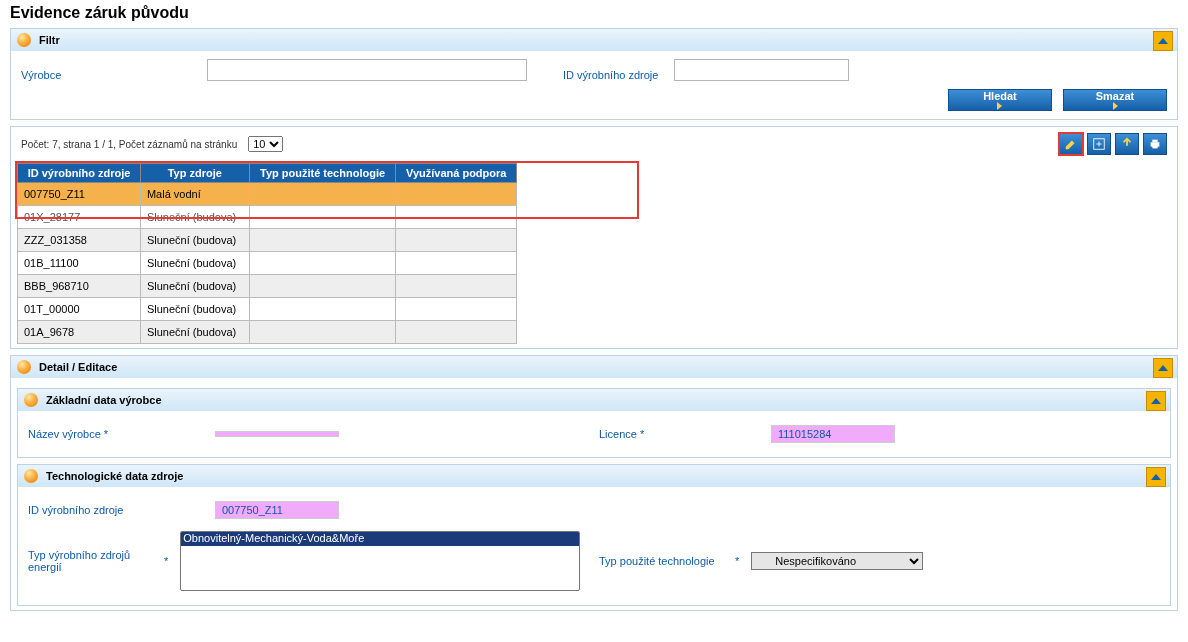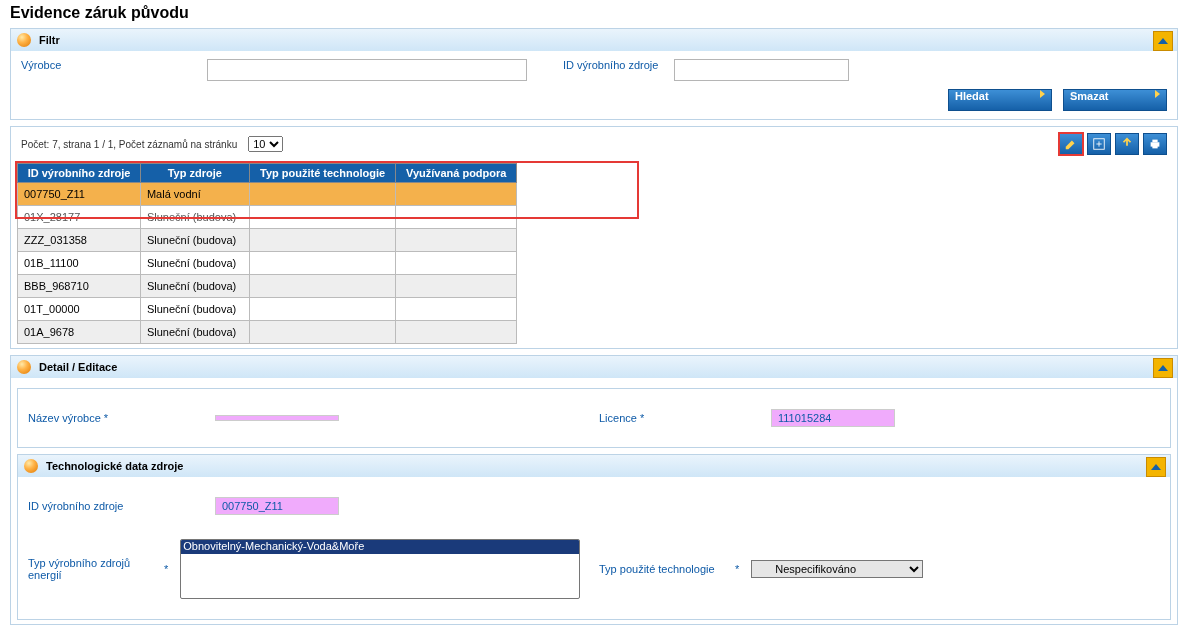--- a/index.html
+++ b/index.html
@@ -4,45 +4,45 @@
 <style>
   html,body{margin:0;padding:0;font-family:Verdana,Arial,sans-serif;font-size:11px;color:#000;background:#fff;}
   .page{width:1188px;padding:0 10px 20px 10px;box-sizing:border-box;}
   h2.page-title{font-size:16px;font-weight:bold;margin:4px 0 6px 0;}
   .panel{border:1px solid #bcd3e6;margin-bottom:6px;}
   .panel-header{background:linear-gradient(#eaf4fc,#cfe6f7);height:22px;display:flex;align-items:center;padding:0 6px;font-weight:bold;position:relative;}
   .panel-header .ball{width:14px;height:14px;border-radius:50%;background:radial-gradient(circle at 35% 30%, #ffe9a8 0%, #ffb347 40%, #e07800 100%);margin-right:8px;flex:none;}
   .collapse{width:18px;height:18px;background:#f4b400;border:1px solid #c98b00;display:flex;align-items:center;justify-content:center;position:absolute;right:4px;top:2px;cursor:pointer;}
   .collapse svg{width:10px;height:10px;}
   .panel-body{padding:8px 10px;}
-  .filter-row{display:flex;align-items:flex-start;gap:16px;}
+  .filter-row{display:flex;align-items:flex-end;gap:16px;}
   .filter-label{color:#0e5aa7;width:170px;}
   .filter-input{width:310px;height:18px;border:1px solid #b5b5b5;padding:1px 4px;}
   .filter-input.short{width:165px;}
   .btn-row{text-align:right;margin-top:8px;}
-  .btn{display:inline-flex;align-items:flex-start;justify-content:space-between;width:90px;height:20px;background:linear-gradient(#3d8fd6,#1560a8);color:#fff;font-weight:bold;border:1px solid #0e4f8e;padding:0 6px;margin-left:8px;cursor:pointer;font-size:11px;}
+  .btn{display:inline-flex;align-items:center;justify-content:space-between;width:90px;height:20px;background:linear-gradient(#3d8fd6,#1560a8);color:#fff;font-weight:bold;border:1px solid #0e4f8e;padding:0 6px;margin-left:8px;cursor:pointer;font-size:11px;flex-direction:column;}
   .btn .tri{width:0;height:0;border-top:4px solid transparent;border-bottom:4px solid transparent;border-left:5px solid #ffd24d;}
   .pager-row{display:flex;align-items:center;justify-content:space-between;font-size:10px;color:#333;padding:2px 4px;}
   .pager-left{display:flex;align-items:center;gap:11px;}
   select.pagesize{font-size:11px;}
   .icon-btns{display:flex;gap:4px;}
   .icon-btn{width:22px;height:20px;background:linear-gradient(#3d8fd6,#1560a8);border:1px solid #0e4f8e;display:flex;align-items:center;justify-content:center;color:#fff;cursor:pointer;}
   .icon-btn svg{width:14px;height:14px;}
   .icon-btn.highlight{outline:2px solid #e53935;outline-offset:-1px;}
   .data-wrap{position:relative;margin-top:6px;}
   .red-box{position:absolute;top:-2px;left:-2px;width:620px;height:54px;border:2px solid #e53935;pointer-events:none;}
   table.data{border-collapse:collapse;width:500px;}
   table.data th{background:#1560a8;color:#fff;font-weight:bold;text-align:center;padding:3px 6px;border:1px solid #888;font-size:11px;}
   table.data td{border:1px solid #bbb;padding:3px 6px;height:16px;}
   tr.sel td{background:#f4b14c;}
   tr.alt td{background:#eee;}
   tr.strike td{text-decoration:line-through;color:#555;}
   
   .sub-panel{margin:6px 0 0 0;}
-  .field-row{display:flex;align-items:center;gap:12px;margin:12px 0;}
+  .field-row{display:flex;align-items:center;gap:12px;margin:6px 0;}
   .field-label{color:#0e5aa7;width:175px;}
   .req{color:#0e5aa7;margin-left:4px;}
   .readonly{background:#f0abfc;border:1px solid #ccc;padding:2px 6px;color:#0e5aa7;display:inline-block;min-width:110px;}
   .grid-2{display:grid;grid-template-columns:1fr 1fr;gap:10px;}
   .listbox{width:400px;height:60px;}
   .listbox select{width:100%;height:100%;font-size:11px;}
   .select-tech{width:172px;font-size:11px;background:#e6e6e6;height:18px;padding-left:19px;}
 </style>
 </head>
 <body>
@@ -180,20 +180,29 @@
     <span>Detail / Editace</span>
     <span class="collapse">
       <svg viewBox="0 0 10 10">
             <polygon points="0,8 10,8 5,2" fill="#1560a8"></polygon>
           </svg>
     </span>
   </div>
   <div class="panel-body" style="padding:4px 6px;">
 
     <div class="panel sub-panel">
+      <div class="panel-header">
+        <span class="ball"></span>
+        <span>Základní data výrobce</span>
+        <span class="collapse">
+          <svg viewBox="0 0 10 10">
+                <polygon points="0,8 10,8 5,2" fill="#1560a8"></polygon>
+              </svg>
+        </span>
+      </div>
       <div class="panel-body">
         <div class="grid-2">
           <div class="field-row">
             <span class="field-label">Název výrobce *</span>
             <span class="readonly" style="min-width:110px;"></span>
           </div>
           <div class="field-row">
             <span class="field-label" style="width:160px;">Licence *</span>
             <span class="readonly">111015284</span>
           </div>

